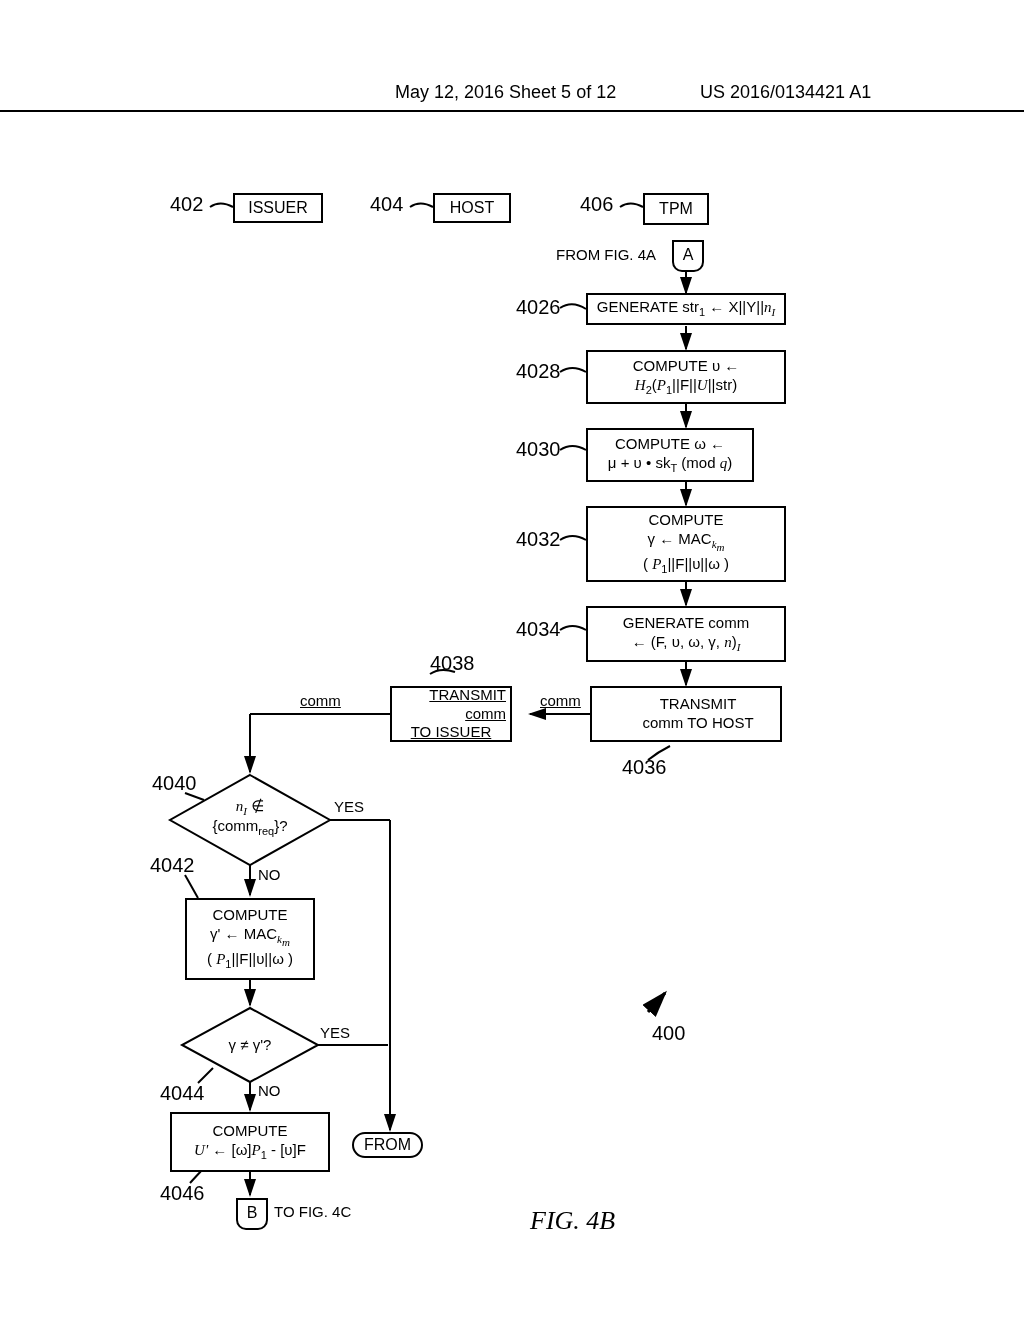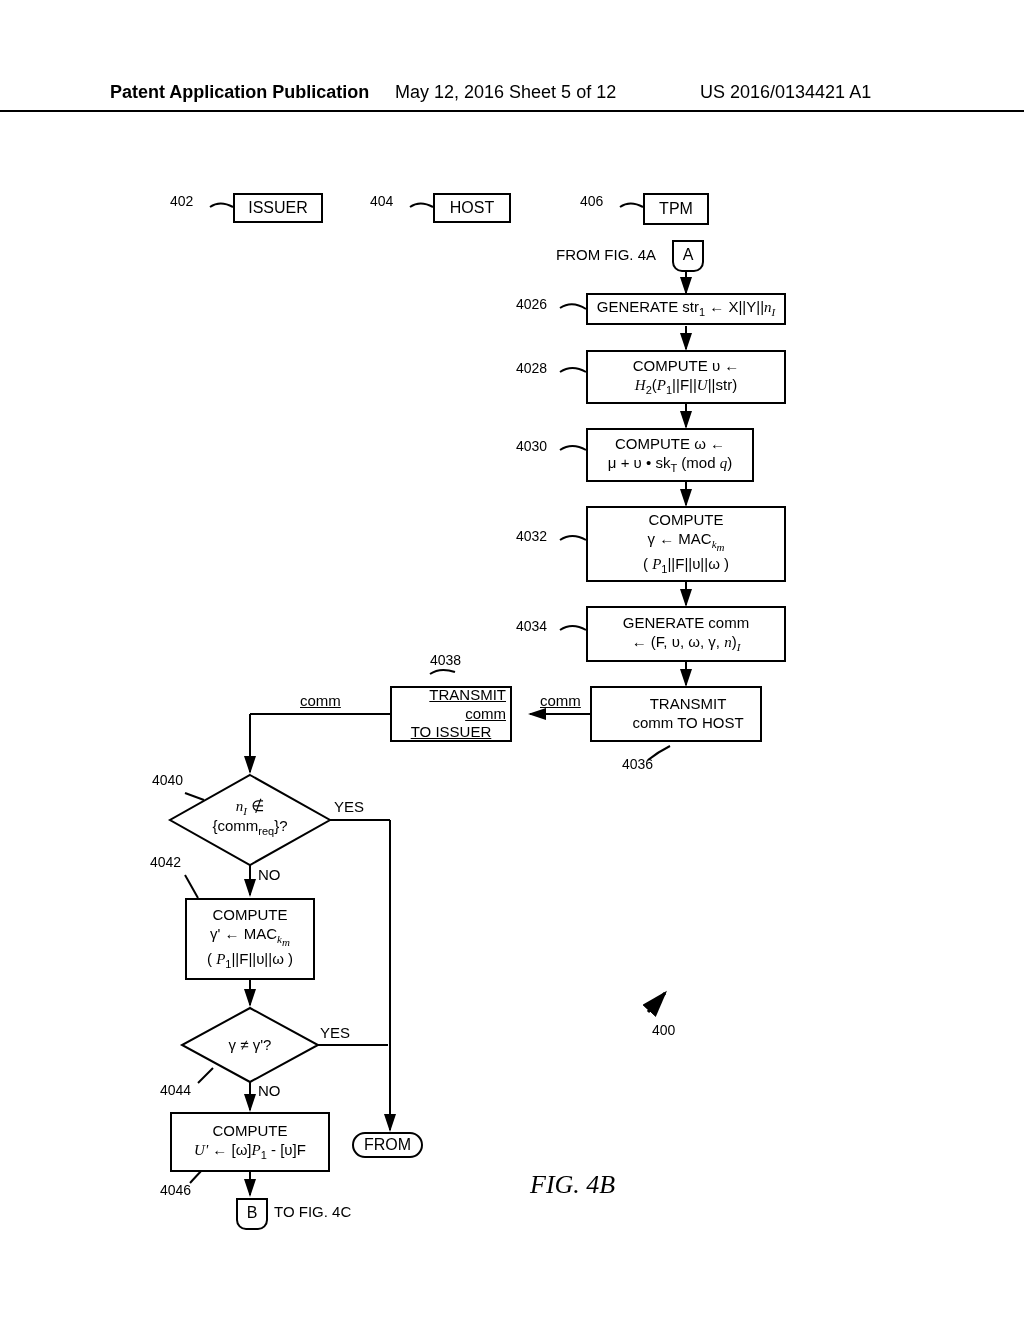--- a/index.html
+++ b/index.html
@@ -45,32 +45,33 @@
     font-size: 16px;
     display: flex;
     align-items: center;
     justify-content: center;
     box-sizing: border-box;
     padding: 2px 4px;
     line-height: 1.25;
   }
   .label {
     position: absolute;
-    font-size: 14px;
+    font-size: 20px;
   }
   .small {
     font-size: 15px;
   }
   .italic { font-style: italic; }
   .serif { font-family: "Times New Roman", serif; }
   .figcap {
     position: absolute;
     font-style: italic;
     font-family: "Times New Roman", serif;
     font-size: 26px;
+    margin-top: 36px;
   }
   svg.diagram {
     position: absolute;
     left: 0;
     top: 0;
     width: 1024px;
     height: 1320px;
     pointer-events: none;
   }
   .diamond-text {
@@ -96,21 +97,20 @@
     line-height: 26px;
     font-size: 16px;
     background: #fff;
   }
   .sub { vertical-align: sub; font-size: 11px; }
 </style>
 </head>
 <body>
 
 <div class="header">
-  <div class="header-left">Patent Application Publication</div>
   <div class="header-mid">May 12, 2016  Sheet 5 of 12</div>
   <div class="header-right">US 2016/0134421 A1</div>
 </div>
 
 <svg class="diagram">
   <defs>
     <marker id="arrow" markerWidth="10" markerHeight="10" refX="8" refY="3" orient="auto">
       <path d="M0,0 L0,6 L9,3 z" fill="#000"></path>
     </marker>
   </defs>
@@ -203,21 +203,21 @@
   <div>( <span class="serif italic">P</span><span class="sub">1</span>||F||υ||ω )</div>
 </div>
 <div class="label" style="left:516px; top:528px;">4032</div>
 
 <div class="box small" style="left:586px; top:606px; width:200px; height:56px; flex-direction:column;">
   <div>GENERATE comm</div>
   <div>← (F, υ, ω, γ, <span class="serif italic">n</span>)<span class="sub serif italic">I</span></div>
 </div>
 <div class="label" style="left:516px; top:618px;">4034</div>
 
-<div class="box small" style="left:590px; top:686px; width:172px; height:56px; flex-direction:column;padding-left:28px;">
+<div class="box small" style="left:590px; top:686px; width:192px; height:56px; flex-direction:column;padding-left:28px;">
   <div>TRANSMIT</div>
   <div>comm TO HOST</div>
 </div>
 <div class="label" style="left:622px; top:756px;">4036</div>
 
 <div class="box small" style="left:390px; top:686px; width:122px; height:56px; flex-direction:column;text-decoration:underline;">
   <div>TRANSMIT comm</div>
   <div>TO ISSUER</div>
 </div>
 <div class="label" style="left:430px; top:652px;">4038</div>

